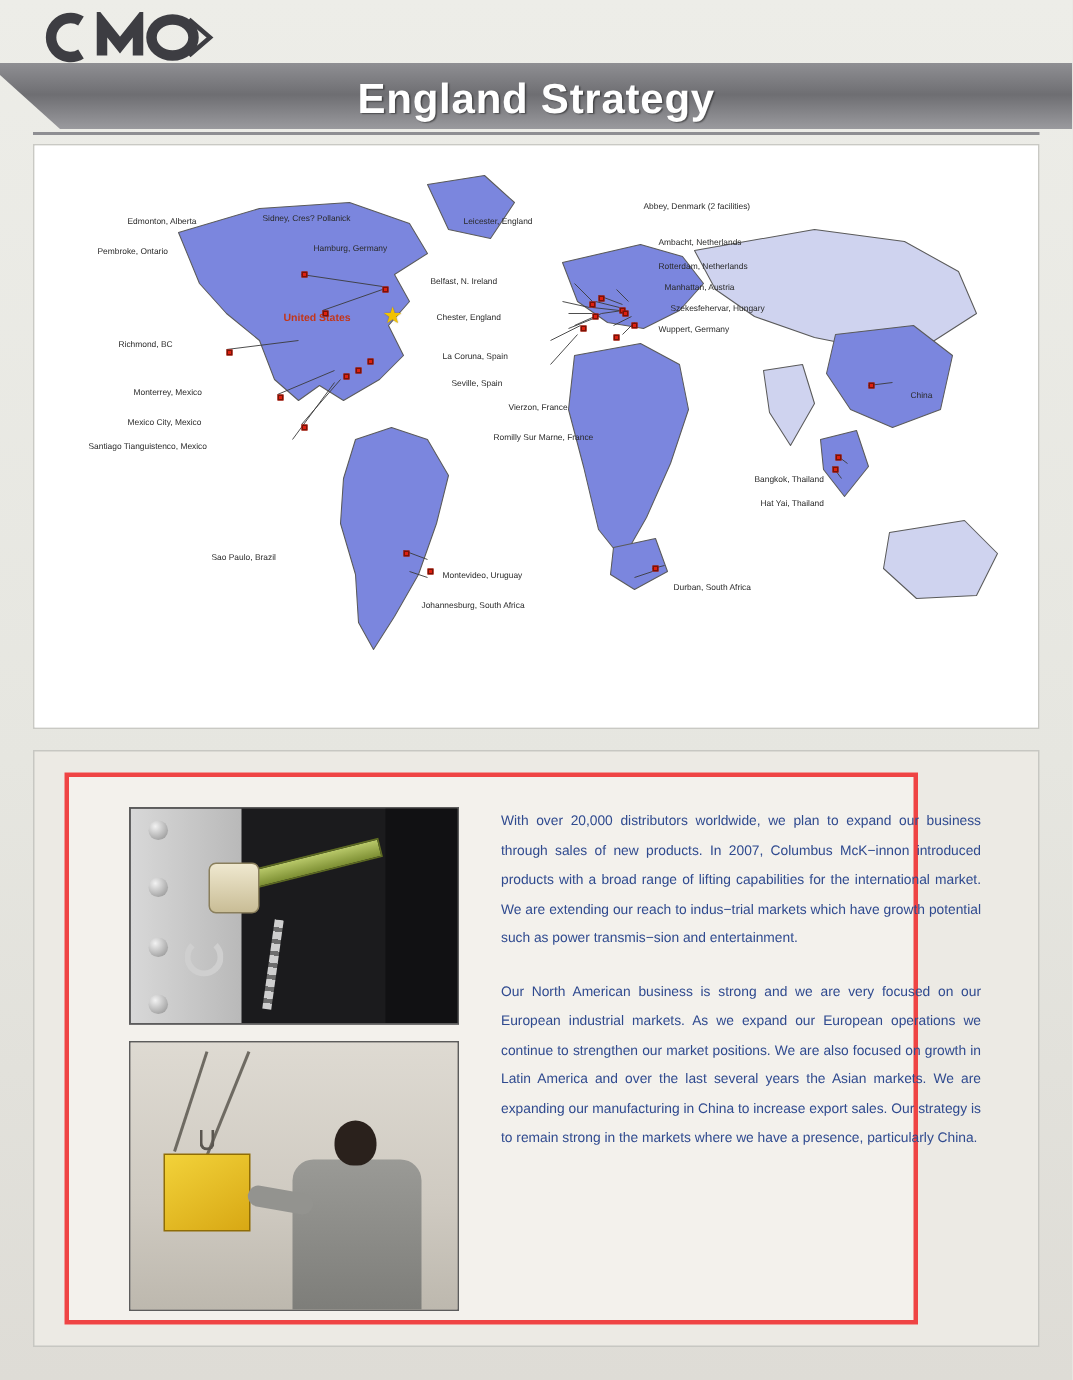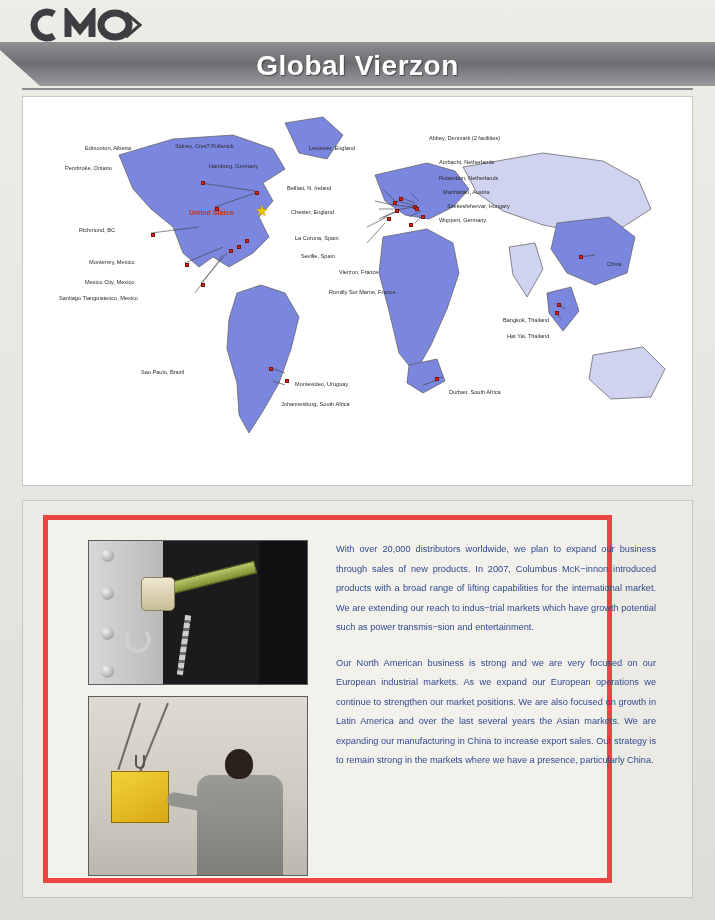--- a/index.html
+++ b/index.html
@@ -70,21 +70,21 @@
     text-shadow:0 0 1px #8a6a00;
   }
   
   .bottom-panel {
     position:absolute; left:22px; top:500px; width:671px; height:398px;
     background:#eceae4;
     border:1px solid #c7c7c2;
   }
   .bottom-inner {
     position:absolute; left:20px; top:14px; width:569px; height:368px;
-    background:#f3f1ec; border:5px solid #ef4444;
+    background:#f3f1ec; border:3px solid #ef4444;
   }
   .photo {
     position:absolute; border:1px solid #5c5c5c;
     overflow:hidden;
   }
   .photo-1 { left:40px; top:20px; width:220px; height:145px; background:#1b1b1d; }
   .photo-2 { left:40px; top:176px; width:220px; height:180px; background:#cfc9c0; }
   .text-col {
     position:absolute; left:288px; top:20px; width:320px;
   }
@@ -124,21 +124,21 @@
           <path d="M32 6 A13 13 0 1 0 32 28"></path>
           <path d="M46 29 L46 7 L58 22 L70 7 L70 29"></path>
           <ellipse cx="93" cy="17" rx="14" ry="12"></ellipse>
         </g>
         <path d="M104 5 L118 17 L104 29" fill="none" stroke="#3d3d42" stroke-width="3"></path>
       </svg>
       <div class="logo-word">COLUMBUS McKINNON</div>
     </div>
 
     <div class="title-band"></div>
-    <div class="title-en">Global Vierzon</div>
+    <div class="title-en">England Strategy</div>
     <div class="header-rule"></div>
   </div>
 
   <div class="map-panel">
     <svg class="map-svg" width="669" height="388" viewBox="0 0 669 388">
       <rect x="0" y="0" width="669" height="388" fill="#ffffff"></rect>
       <g fill="#7b86de" stroke="#5a5a5a" stroke-width="0.7" stroke-linejoin="round">
 
         <path d="M96 58 L150 42 L210 38 L250 52 L262 72 L240 86 L250 104 L236 120 L246 140 L230 156 L206 170 L190 160 L176 170 L160 156 L150 130 L128 112 L110 92 Z"></path>
 

